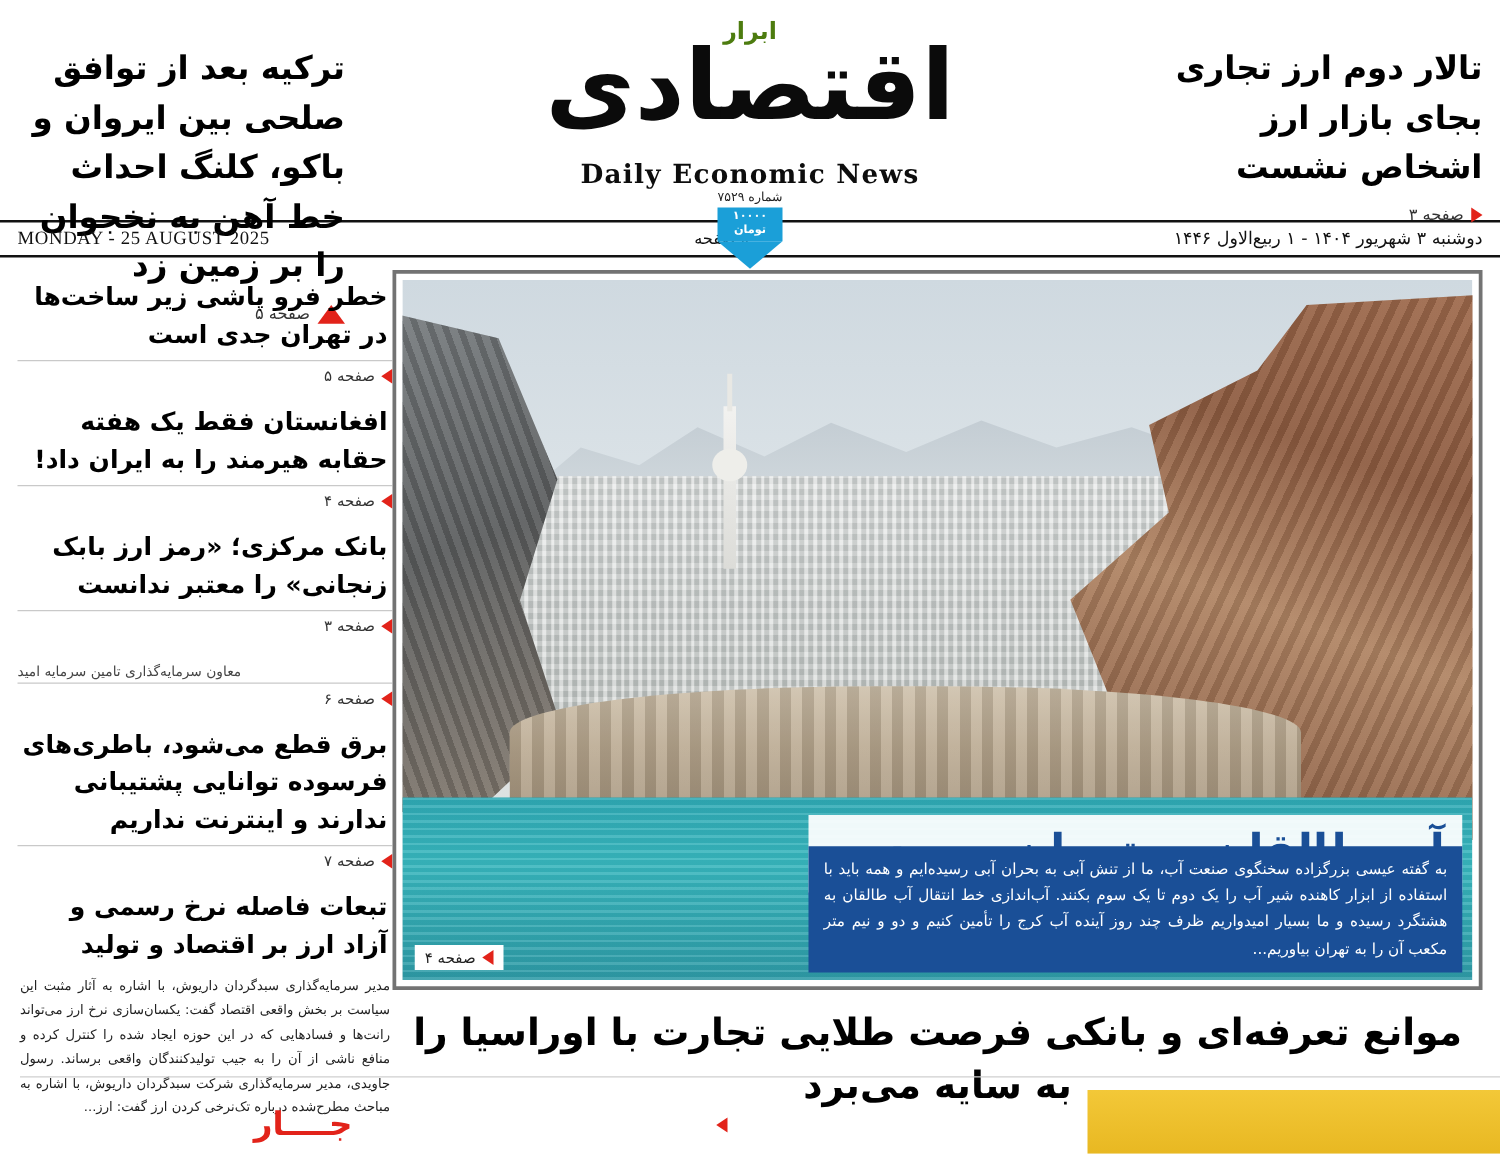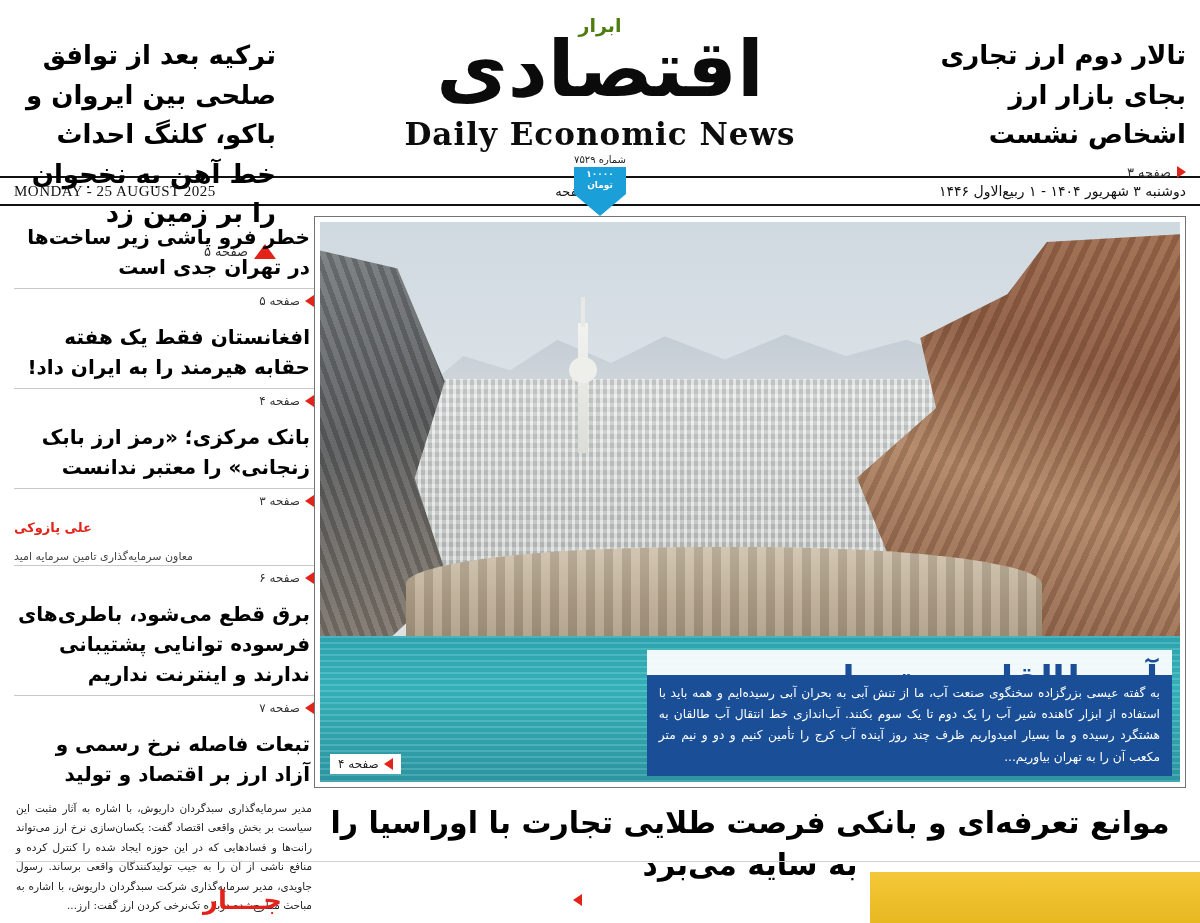--- a/index.html
+++ b/index.html
@@ -54,21 +54,21 @@
   .logo-sub {
     font-size:19px; color:#4d7c0f; font-weight:bold; letter-spacing:2px;
     margin-bottom:-6px;
   }
   .logo-main {
     font-size:78px; font-weight:bold; line-height:1.0; color:#0b0b0b;
     font-family:"DejaVu Sans","Liberation Sans",sans-serif;
   }
   .logo-en {
     font-family:"DejaVu Serif","Liberation Serif",serif;
-    font-size:31px; font-weight:bold; letter-spacing:1px; margin-top:8px; color:#0d0d0d;
+    font-size:21px; font-weight:bold; letter-spacing:1px; margin-top:18px; color:#0d0d0d;
   }
   .issue-no {
     font-size:10px; color:#222; margin-top:2px;
   }
   .price-badge {
     margin:2px auto 0 auto; width:52px;
   }
   .price-badge .top {
     background:#1b9fd8; color:#fff; font-size:9px; font-weight:bold;
     padding:2px 0 3px 0; line-height:1.2;
@@ -106,21 +106,21 @@
   .side-byline .name { color:#e2231a; font-size:13px; font-weight:bold; }
   .side-byline .role { color:#444; font-size:11px; margin-top:15px; }
   .side-sep { border-bottom:1px solid #c9c9c9; margin:2px 0 0 0; }
   .side-ref {
     display:flex; align-items:center; gap:5px; font-size:12px; color:#333;
     margin-top:5px;
   }
 
   .col-main { flex:1; display:flex; flex-direction:column; }
   .photo-frame {
-    border:1px solid #737373; padding:5px; background:#fff; position:relative;
+    border:3px solid #737373; padding:5px; background:#fff; position:relative;
   }
   .photo {
     position:relative; width:100%; height:560px; overflow:hidden;
   }
   
   .ph-sky {
     position:absolute; inset:0;
     background:linear-gradient(#cfd9e0 0%, #dde4e8 35%, #e6e9ea 55%, #dfe3e3 70%, #cfd5d2 100%);
   }
   .ph-mtn-far {
@@ -307,21 +307,20 @@
         <div class="side-title">بانک مرکزی؛ «رمز ارز بابک زنجانی» را معتبر ندانست</div>
         <div class="side-sep"></div>
         <div class="side-ref">
           <span class="tri-sm"></span>
           <span>صفحه ۳</span>
         </div>
       </div>
 
       <div class="side-item">
         <div class="side-byline">
-          <div class="name">علی پازوکی</div>
           <div class="role">معاون سرمایه‌گذاری تامین سرمایه امید</div>
         </div>
         <div class="side-sep"></div>
         <div class="side-ref">
           <span class="tri-sm"></span>
           <span>صفحه ۶</span>
         </div>
       </div>
 
       <div class="side-item">

